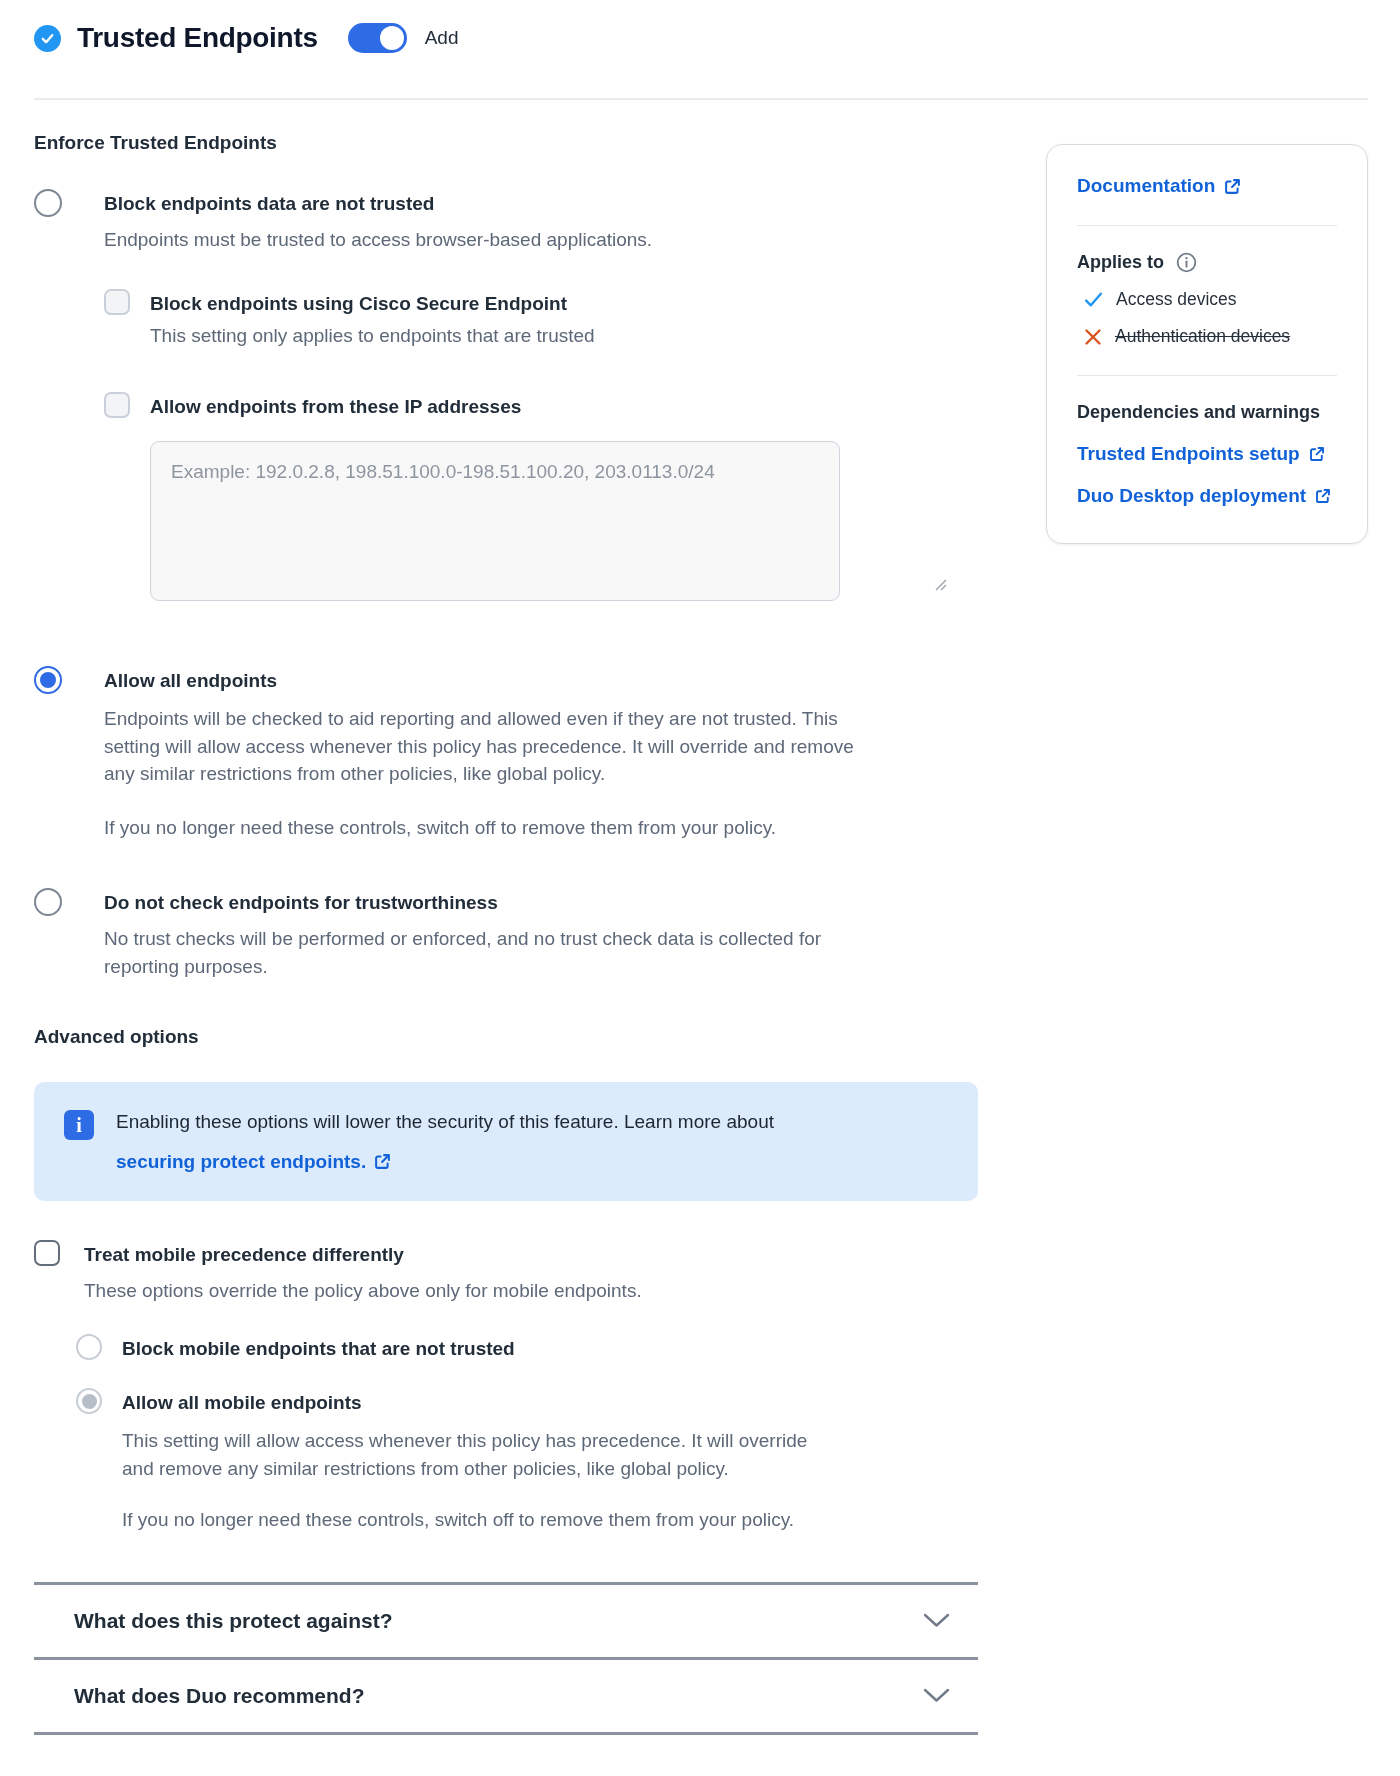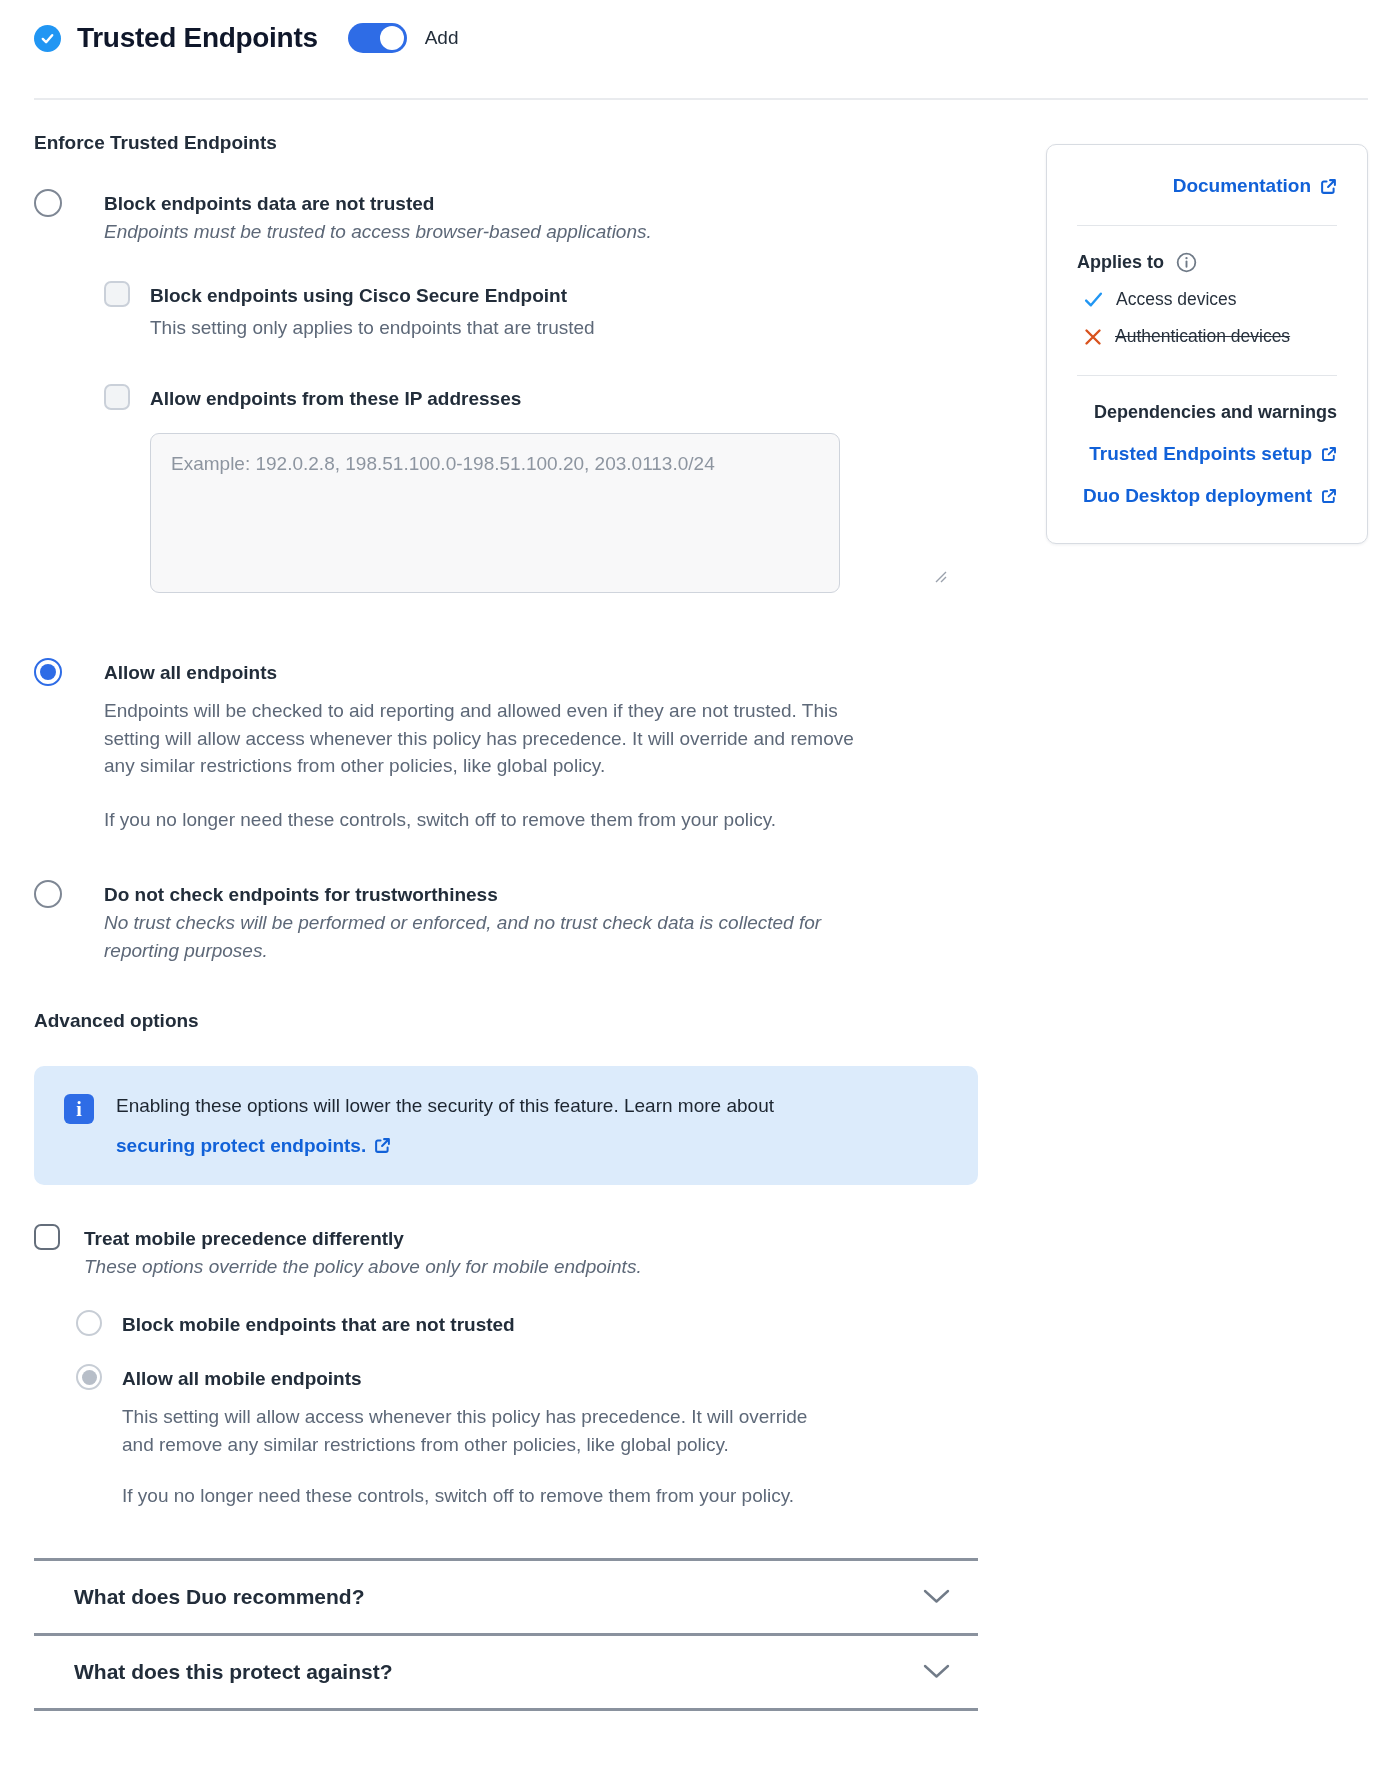--- a/index.html
+++ b/index.html
@@ -105,39 +105,39 @@
   .acc-item:last-child { border-bottom: 3px solid #8a929e; }
   .acc-head {
     display: flex; align-items: center; justify-content: space-between;
     padding: 24px 28px 24px 40px; cursor: pointer; background: #fff; border: none; width: 100%;
     font-family: inherit; text-align: left;
   }
   .acc-title { font-size: 21px; font-weight: bold; color: #222d3a; }
 
   
   .card {
-    margin-top: 12px; background: #ffffff; border: 1px solid #d8dce2; border-radius: 10px;
-    padding: 30px 30px 36px 30px; box-shadow: 0 1px 3px rgba(20,30,50,0.07); text-align: right;
+    margin-top: 12px; background: #ffffff; border: 1px solid #d8dce2; border-radius: 16px;
+    padding: 30px 30px 36px 30px; box-shadow: 0 1px 3px rgba(20,30,50,0.07);
   }
   .card a { text-decoration: none; }
   .doc-link, .dep-link {
     display: inline-flex; align-items: center; gap: 9px;
     font-size: 19px; font-weight: bold; color: #1161d8; cursor: pointer;
   }
   .card hr { border: none; border-top: 1px solid #e3e6ea; margin: 28px 0 26px 0; }
   .applies-head { display: flex; align-items: center; gap: 12px; }
   .applies-title { font-size: 18px; font-weight: bold; color: #222d3a; }
   .applies-item { display: flex; align-items: center; gap: 12px; margin-top: 16px; padding-left: 6px; }
   .applies-item .lbl { font-size: 17.5px; color: #27313d; }
   .applies-item .lbl.struck { text-decoration: line-through; }
   .dep-title { font-size: 18px; font-weight: bold; color: #222d3a; }
   .dep-link-row { margin-top: 20px; }
 
   
-  .mt-8 { margin-top: 0; font-style: italic; } .mt-10 { margin-top: 10px; }
+  .mt-8 { margin-top: 8px; } .mt-10 { margin-top: 10px; }
   .mt-24 { margin-top: 24px; } .mt-26 { margin-top: 26px; }
   .mt-30 { margin-top: 30px; } .mt-36 { margin-top: 36px; }
   .mt-40 { margin-top: 40px; } .mt-44 { margin-top: 44px; } .mt-46 { margin-top: 46px; }
   .mt-48 { margin-top: 48px; } .mt-62 { margin-top: 62px; }
   .maxw-775 { max-width: 775px; } .maxw-690 { max-width: 690px; }
   .desc-tight { margin-top: 4px; }
 </style>
 </head>
 <body>
 
@@ -232,29 +232,29 @@
           <span class="radio sm disabled selected gap-20"></span>
           <span class="opt-label muted-label">Allow all mobile endpoints</span>
         </div>
         <div class="desc ind-sub mt-10 maxw-690">This setting will allow access whenever this policy has precedence. It will override and remove any similar restrictions from other policies, like global policy.</div>
         <div class="desc ind-sub mt-24 maxw-775">If you no longer need these controls, switch off to remove them from your policy.</div>
       </div>
 
       <div class="accordions">
         <div class="acc-item">
           <button class="acc-head">
-            <span class="acc-title">What does Duo recommend?</span>
+            <span class="acc-title">What does this protect against?</span>
             <svg width="27" height="15" viewBox="0 0 27 15">
                 <path d="M2 2 L13.5 12.5 L25 2" fill="none" stroke="#717b88" stroke-width="2.4" stroke-linecap="round" stroke-linejoin="round"></path>
               </svg>
           </button>
         </div>
         <div class="acc-item">
           <button class="acc-head">
-            <span class="acc-title">What does this protect against?</span>
+            <span class="acc-title">What does Duo recommend?</span>
             <svg width="27" height="15" viewBox="0 0 27 15">
                 <path d="M2 2 L13.5 12.5 L25 2" fill="none" stroke="#717b88" stroke-width="2.4" stroke-linecap="round" stroke-linejoin="round"></path>
               </svg>
           </button>
         </div>
       </div>
 
     </div>
 
     <div class="side">

